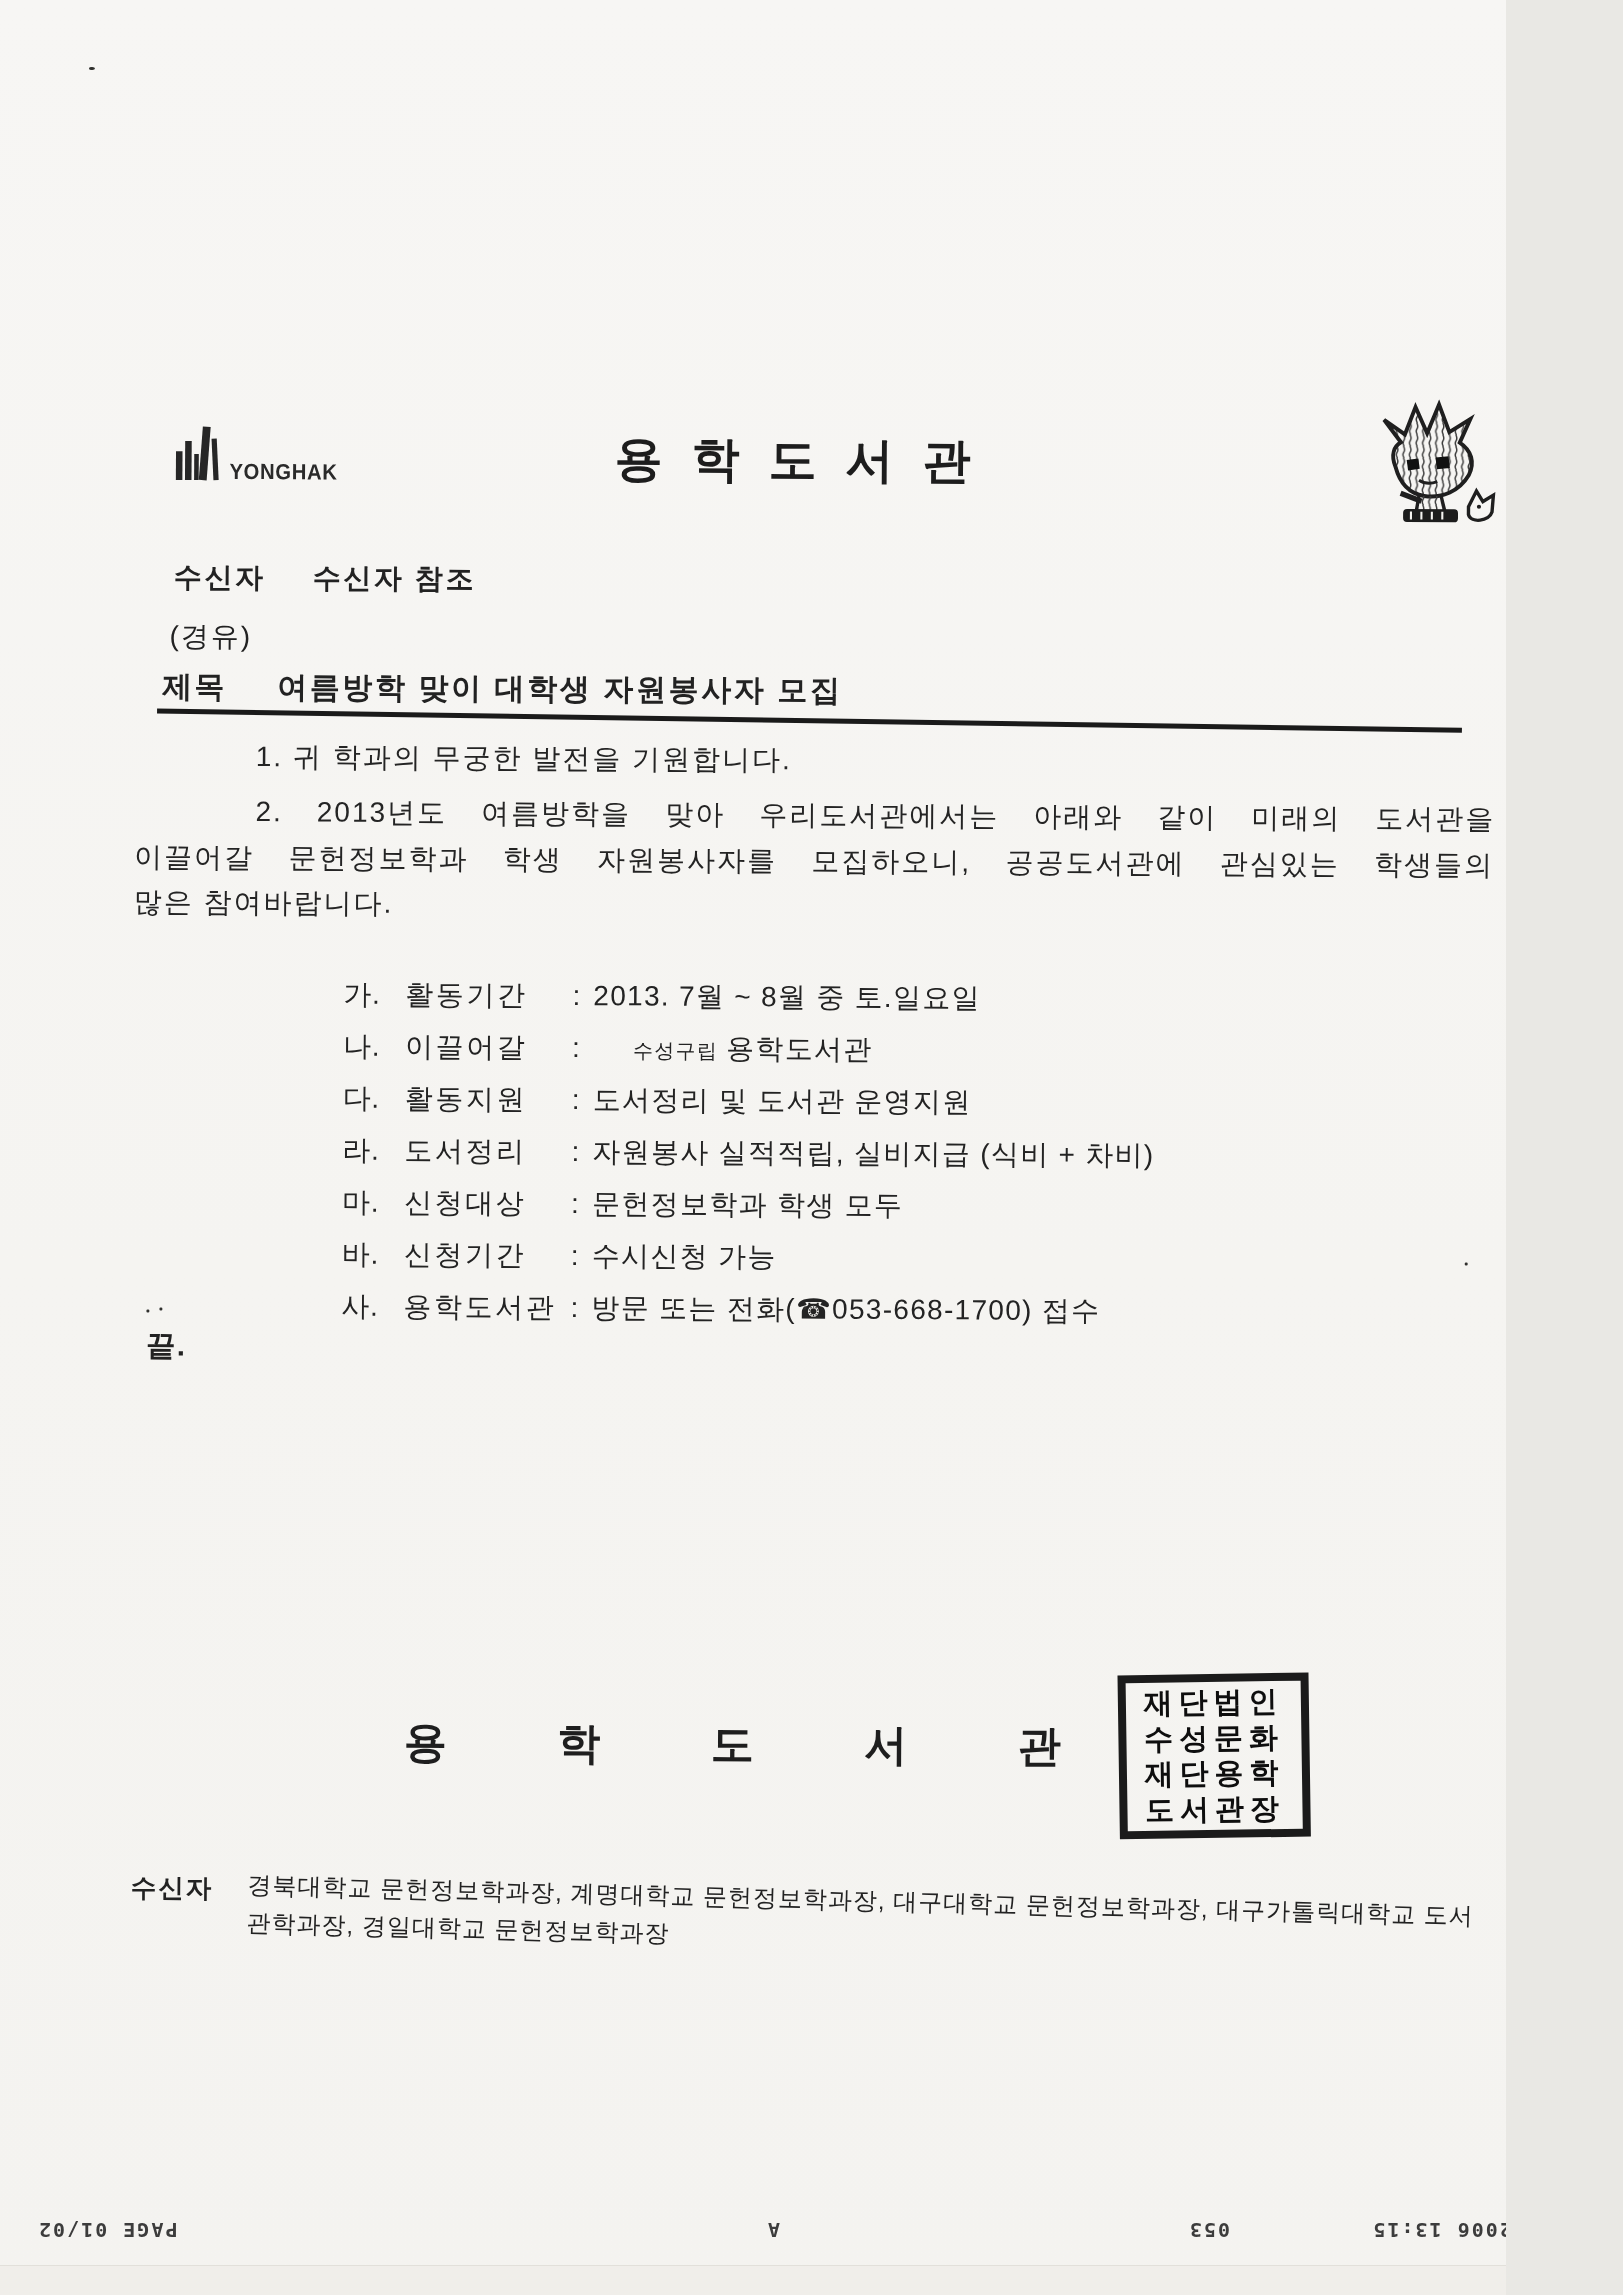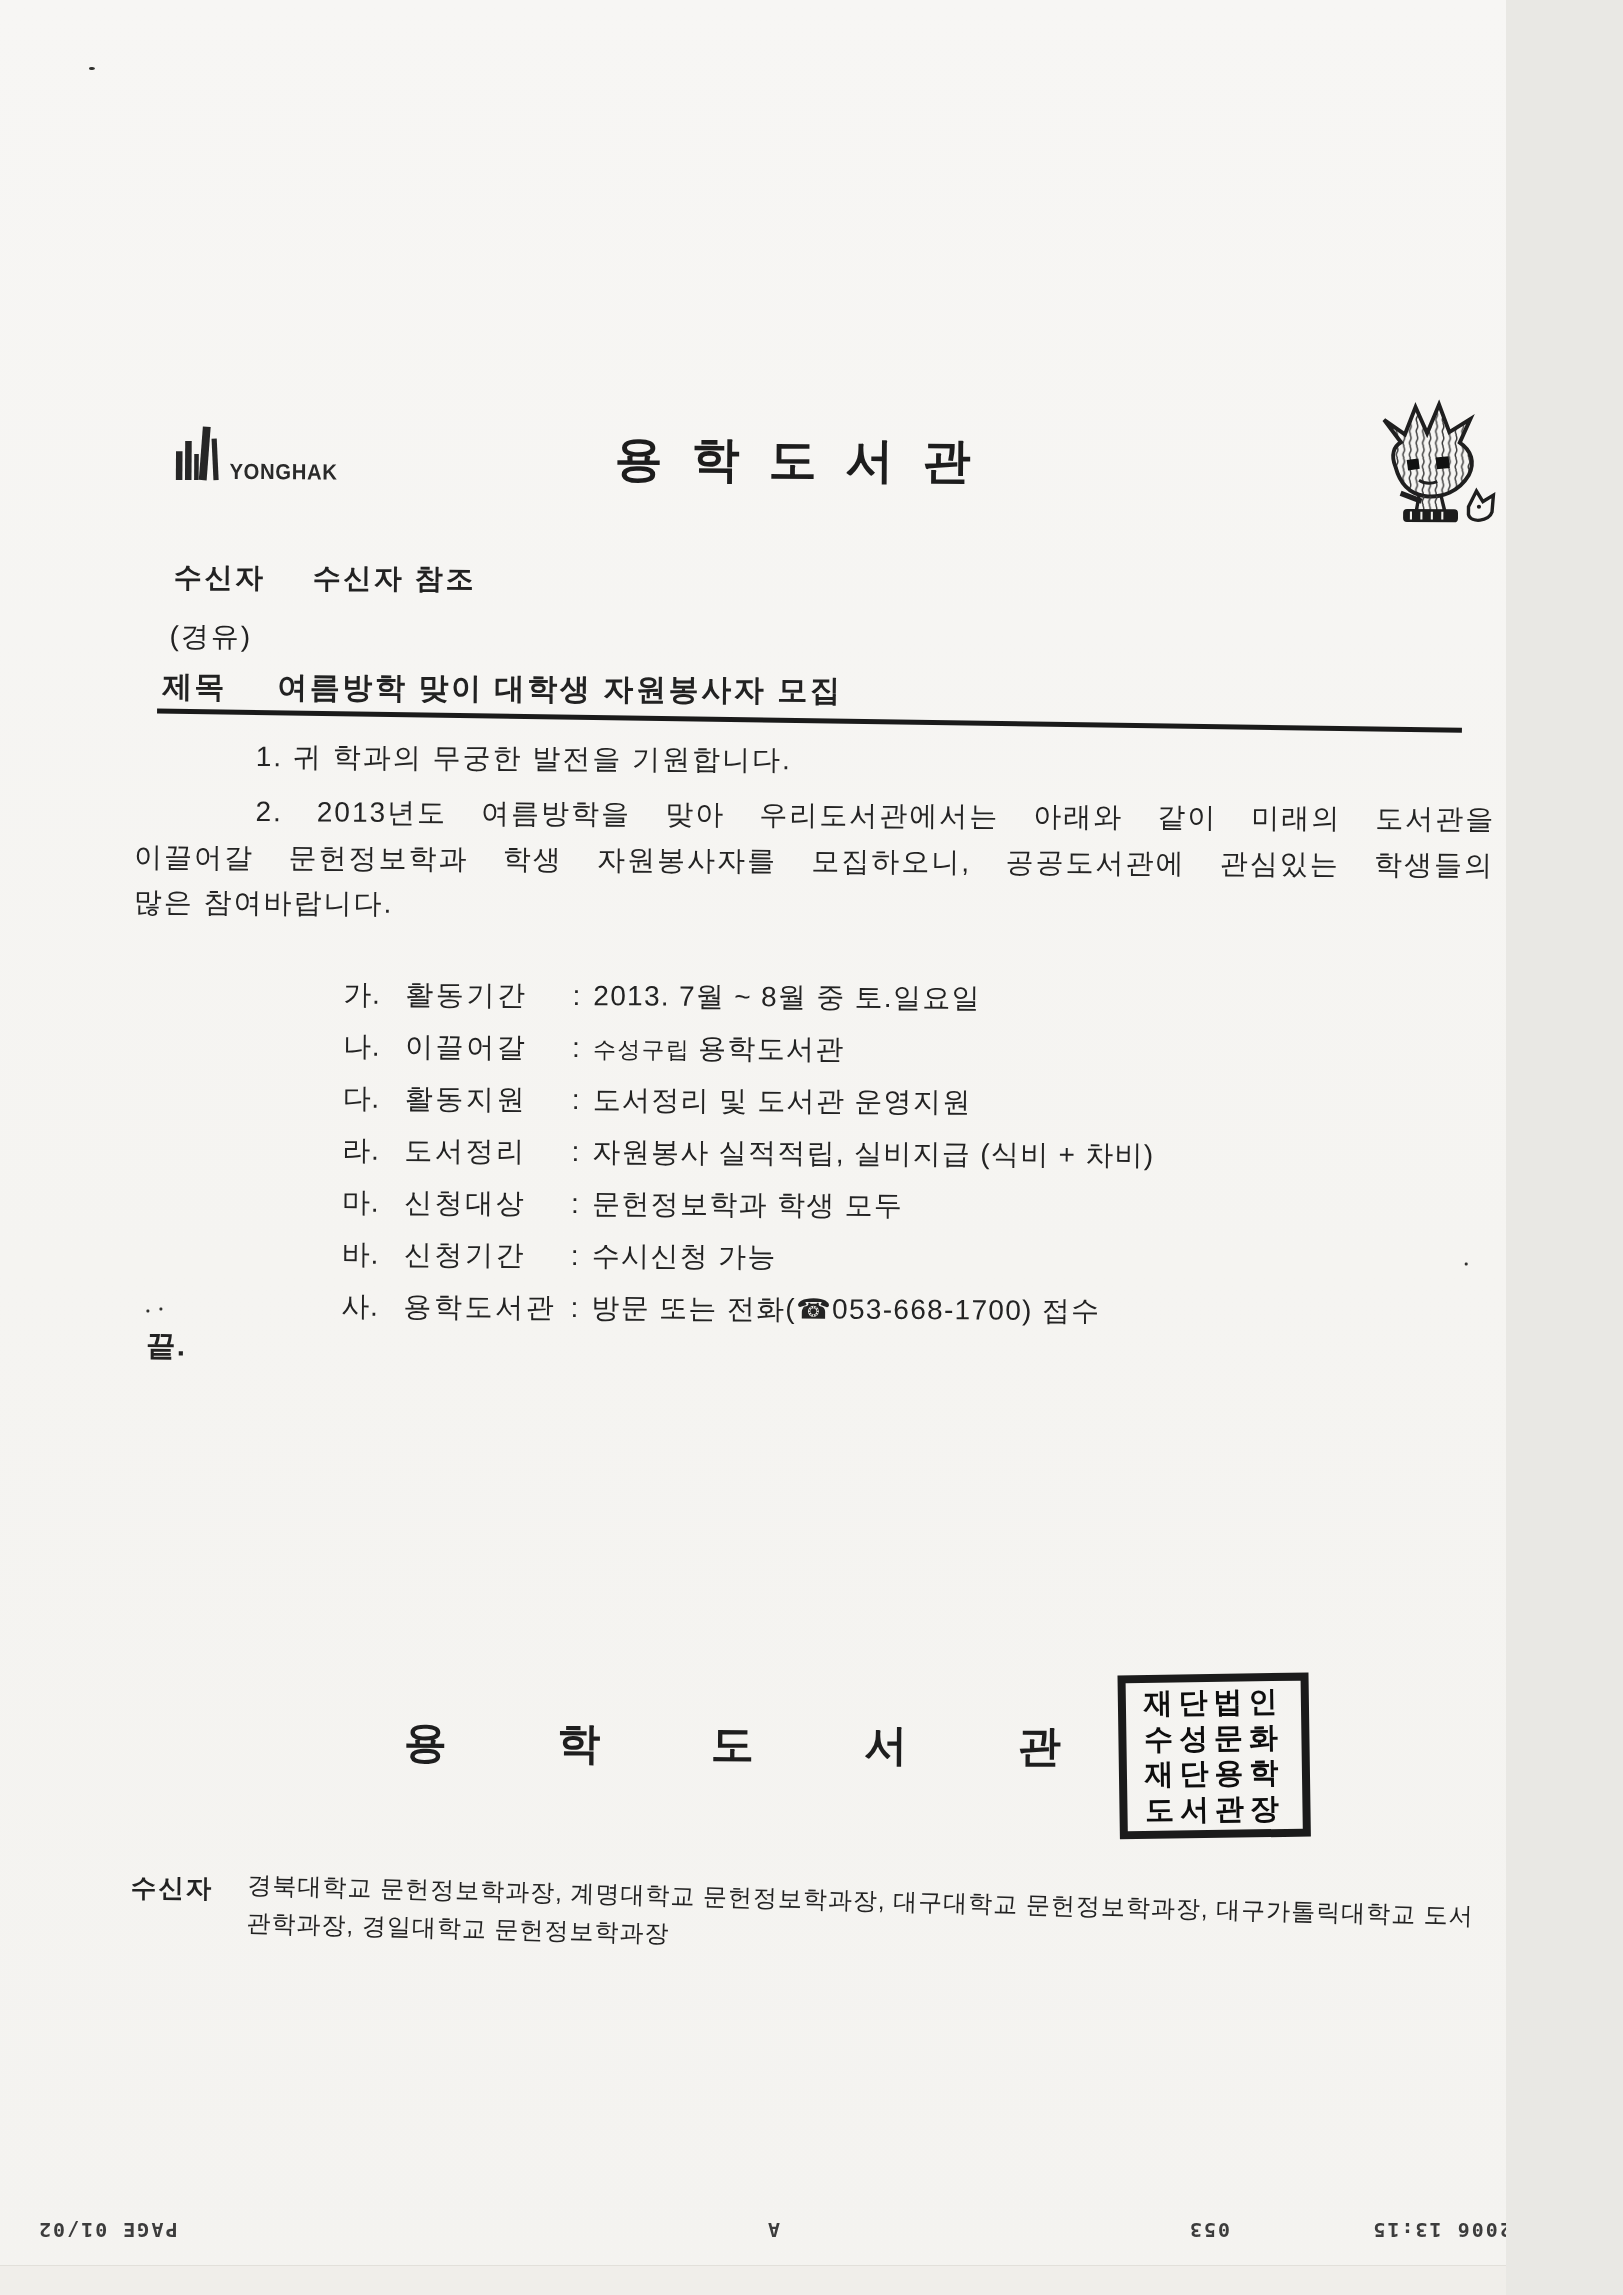--- a/index.html
+++ b/index.html
@@ -36,21 +36,21 @@
   .bl0{left:258px;top:737px;}
   .bl1{left:258px;top:792px;width:1240px;text-align:justify;text-align-last:justify;white-space:nowrap;}
   .bl2{left:137px;top:838px;width:1360px;text-align:justify;text-align-last:justify;white-space:nowrap;}
   .bl3{left:137px;top:883px;}
   
   .details{left:347px;top:974px;font-size:28px;color:#232323;font-weight:500;}
   .drow{display:flex;align-items:baseline;height:52px;}
   .d-no{width:50px;letter-spacing:0.7px;}
   .d-label{width:154px;letter-spacing:2.6px;margin-left:12px;}
   .d-colon{width:34px;text-align:center;}
-  .d-prefix{font-size:23px;letter-spacing:1.3px;margin-right:7.9px;}
+  .d-prefix{font-size:20px;letter-spacing:1.3px;margin-right:7.9px;margin-left:40px;}
   .d-value{letter-spacing:1.3px;}
   .closing{left:152px;top:1326px;font-size:29.4px;font-weight:600;letter-spacing:1.3px;}
   
   .signature{left:412px;top:1712px;width:657px;display:flex;justify-content:space-between;font-size:43px;font-weight:600;color:#1e1e1e;}
   .seal{
     left:1127px;top:1667px;width:191px;height:164px;box-sizing:border-box;
     border:8.5px solid #1b1b1b;padding:2.6px 1.3px;
     display:flex;flex-direction:column;justify-content:space-around;
     transform:rotate(-1.2deg);
   }

